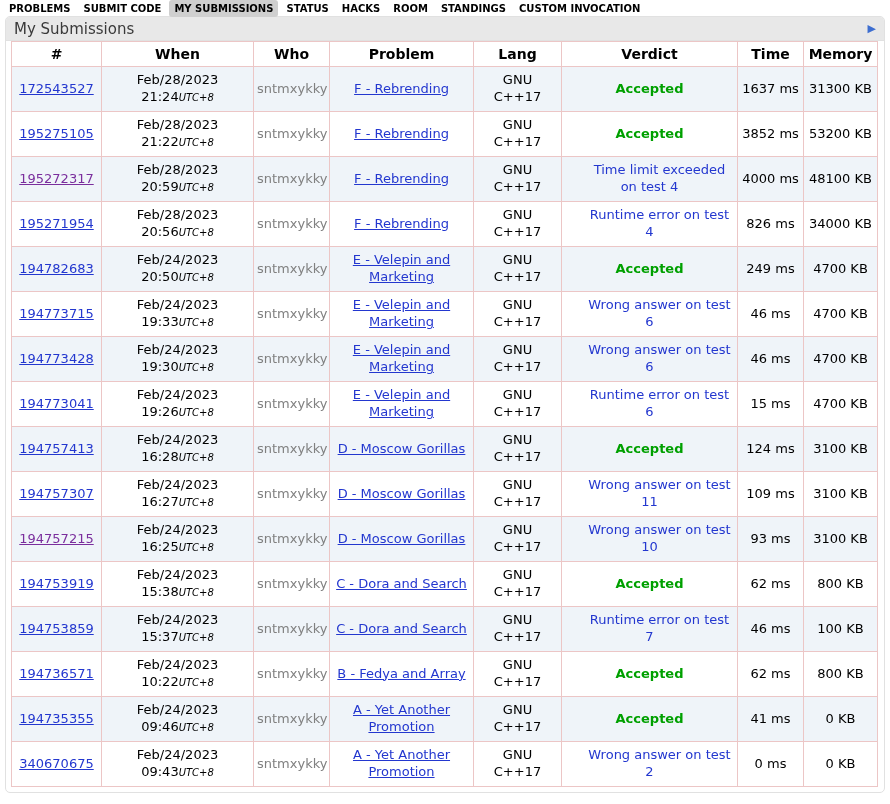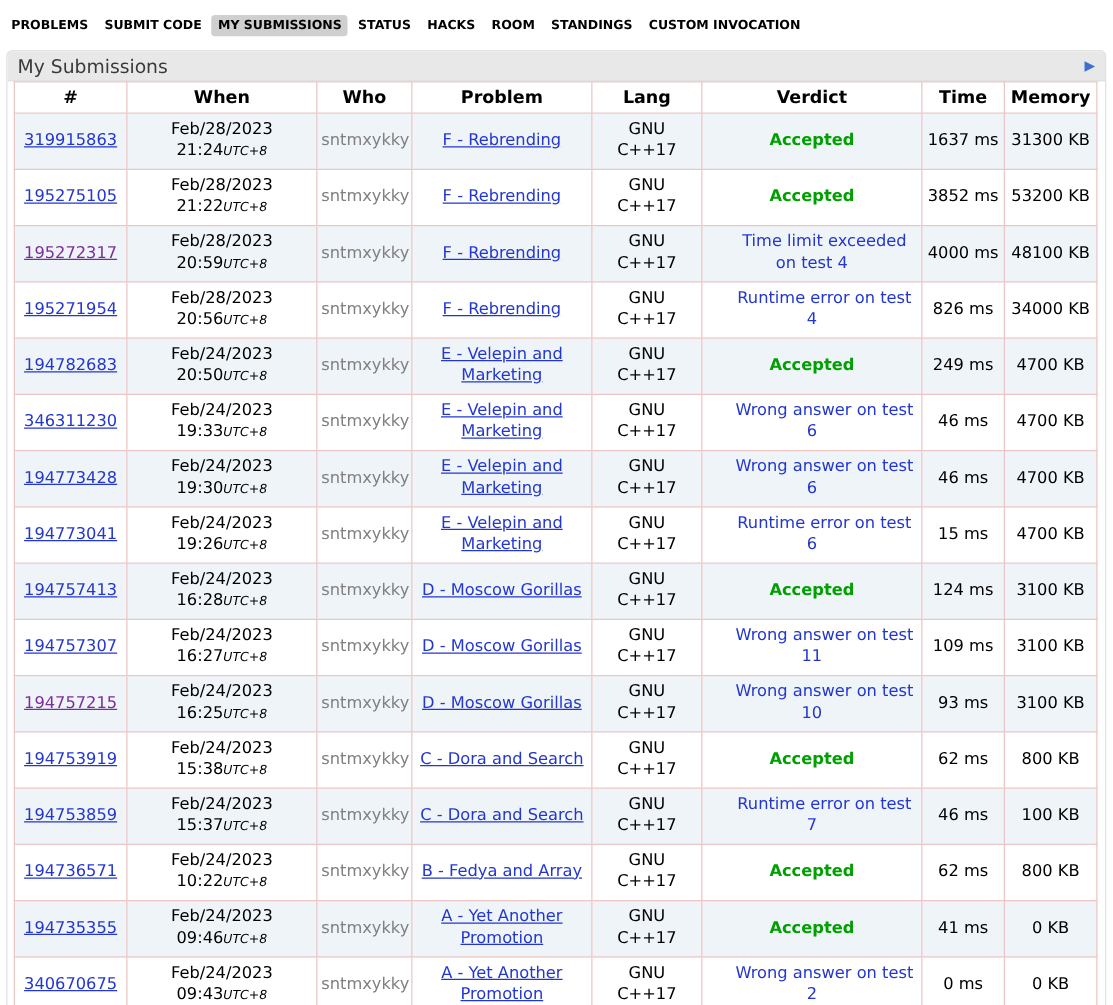--- a/index.html
+++ b/index.html
@@ -1,21 +1,21 @@
 <!DOCTYPE html>
 <html style="--link-blue: #2337cf; --visited-purple: #7a2e9d; --accepted-green: #00a000; --verdict-blue: #2337cf; --who-gray: #808080; --arrow-blue: #3d6ed0; --row-alt: #eff4f9; --border-pink: #ecc6c6; --frame-gray: #e1e1e1; --caption-bg: #e8e8e8; --nav-active-bg: #cfcfcf;"><head>
 <meta charset="utf-8">
 <style>
   * { margin:0; padding:0; box-sizing:border-box; }
   html, body {
     width:890px; height:804px; overflow:hidden; background:#ffffff;
     font-family:"DejaVu Sans","Liberation Sans",sans-serif;
   }
   
-  .topnav { display:flex; align-items:center; gap:3px; padding:5px 4px 4px 4px; height:40px; }
+  .topnav { display:flex; align-items:center; gap:3px; padding:5px 4px 4px 4px; height:16px; }
   .nav-item {
     font-size:10px; font-weight:bold; color:#000; text-decoration:none;
     padding:3px 5px; border-radius:3px; white-space:nowrap; cursor:pointer;
   }
   .nav-item.active { background:var(--nav-active-bg,#cfcfcf); }
 
   
   .panel { margin:0 5px; border:1px solid var(--frame-gray,#e1e1e1); border-radius:5px; overflow:hidden; }
   .caption {
     background:var(--caption-bg,#e8e8e8); height:24px; padding:0 8px;
@@ -74,21 +74,21 @@
           <th>Who</th>
           <th>Problem</th>
           <th>Lang</th>
           <th>Verdict</th>
           <th>Time</th>
           <th>Memory</th>
         </tr>
     </thead>
     <tbody>
         <tr class="alt">
-          <td><a href="#" class="sub-link">319915863</a></td>
+          <td><a href="#" class="sub-link">172543527</a></td>
           <td>
             <div>Feb/28/2023</div>
             <div>21:24<span class="tz">UTC+8</span></div>
           </td>
           <td><span class="who">sntmxykky</span></td>
           <td><a href="#" class="sub-link">F - Rebrending</a></td>
           <td><span class="lang-text">GNU C++17</span></td>
           <td><span class="verdict-accepted">Accepted</span></td>
           <td>1637 ms</td>
           <td>31300 KB</td>
@@ -139,21 +139,21 @@
             <div>20:50<span class="tz">UTC+8</span></div>
           </td>
           <td><span class="who">sntmxykky</span></td>
           <td><a href="#" class="sub-link">E - Velepin and Marketing</a></td>
           <td><span class="lang-text">GNU C++17</span></td>
           <td><span class="verdict-accepted">Accepted</span></td>
           <td>249 ms</td>
           <td>4700 KB</td>
         </tr>
         <tr>
-          <td><a href="#" class="sub-link">346311230</a></td>
+          <td><a href="#" class="sub-link">194773715</a></td>
           <td>
             <div>Feb/24/2023</div>
             <div>19:33<span class="tz">UTC+8</span></div>
           </td>
           <td><span class="who">sntmxykky</span></td>
           <td><a href="#" class="sub-link">E - Velepin and Marketing</a></td>
           <td><span class="lang-text">GNU C++17</span></td>
           <td><span class="verdict-rejected">Wrong answer on test 6</span></td>
           <td>46 ms</td>
           <td>4700 KB</td>

